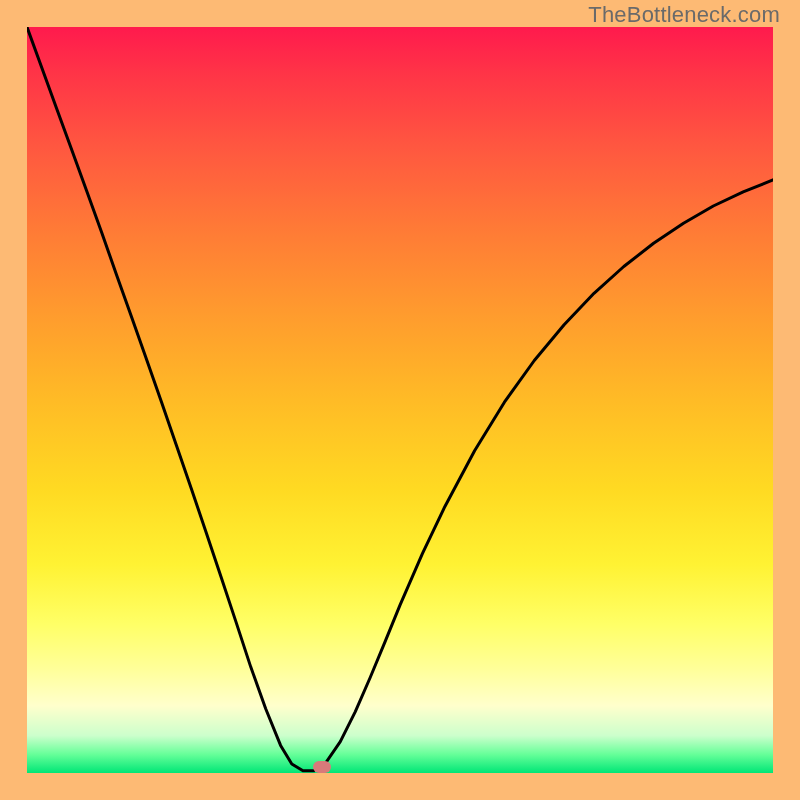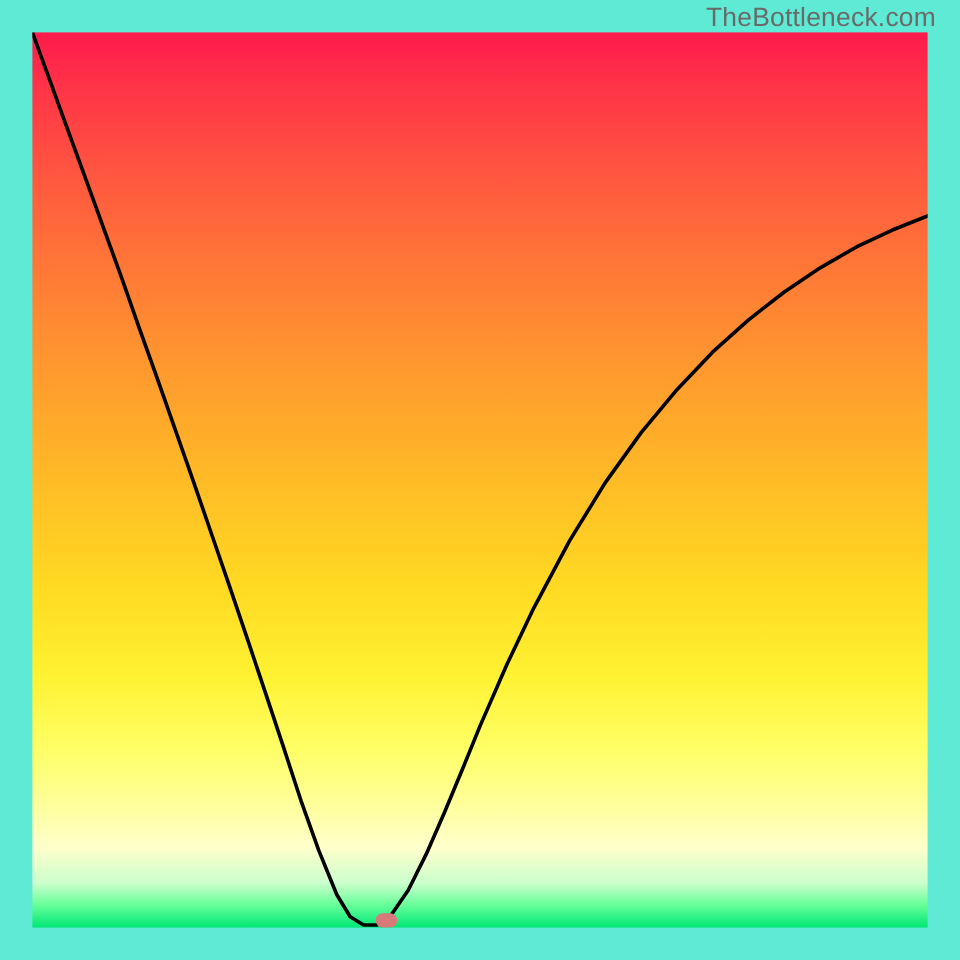--- a/index.html
+++ b/index.html
@@ -8,21 +8,21 @@
     width: 800px;
     height: 800px;
     overflow: hidden;
     background: #000;
     font-family: Arial, Helvetica, sans-serif;
   }
   .frame {
     position: relative;
     width: 800px;
     height: 800px;
-    background: #5eead4;
+    background: #fdba74;
   }
   .watermark {
     position: absolute;
     top: 2px;
     right: 20px;
     color: #6a6a6a;
     font-size: 22px;
     font-weight: 500;
     letter-spacing: 0.2px;
     z-index: 5;

